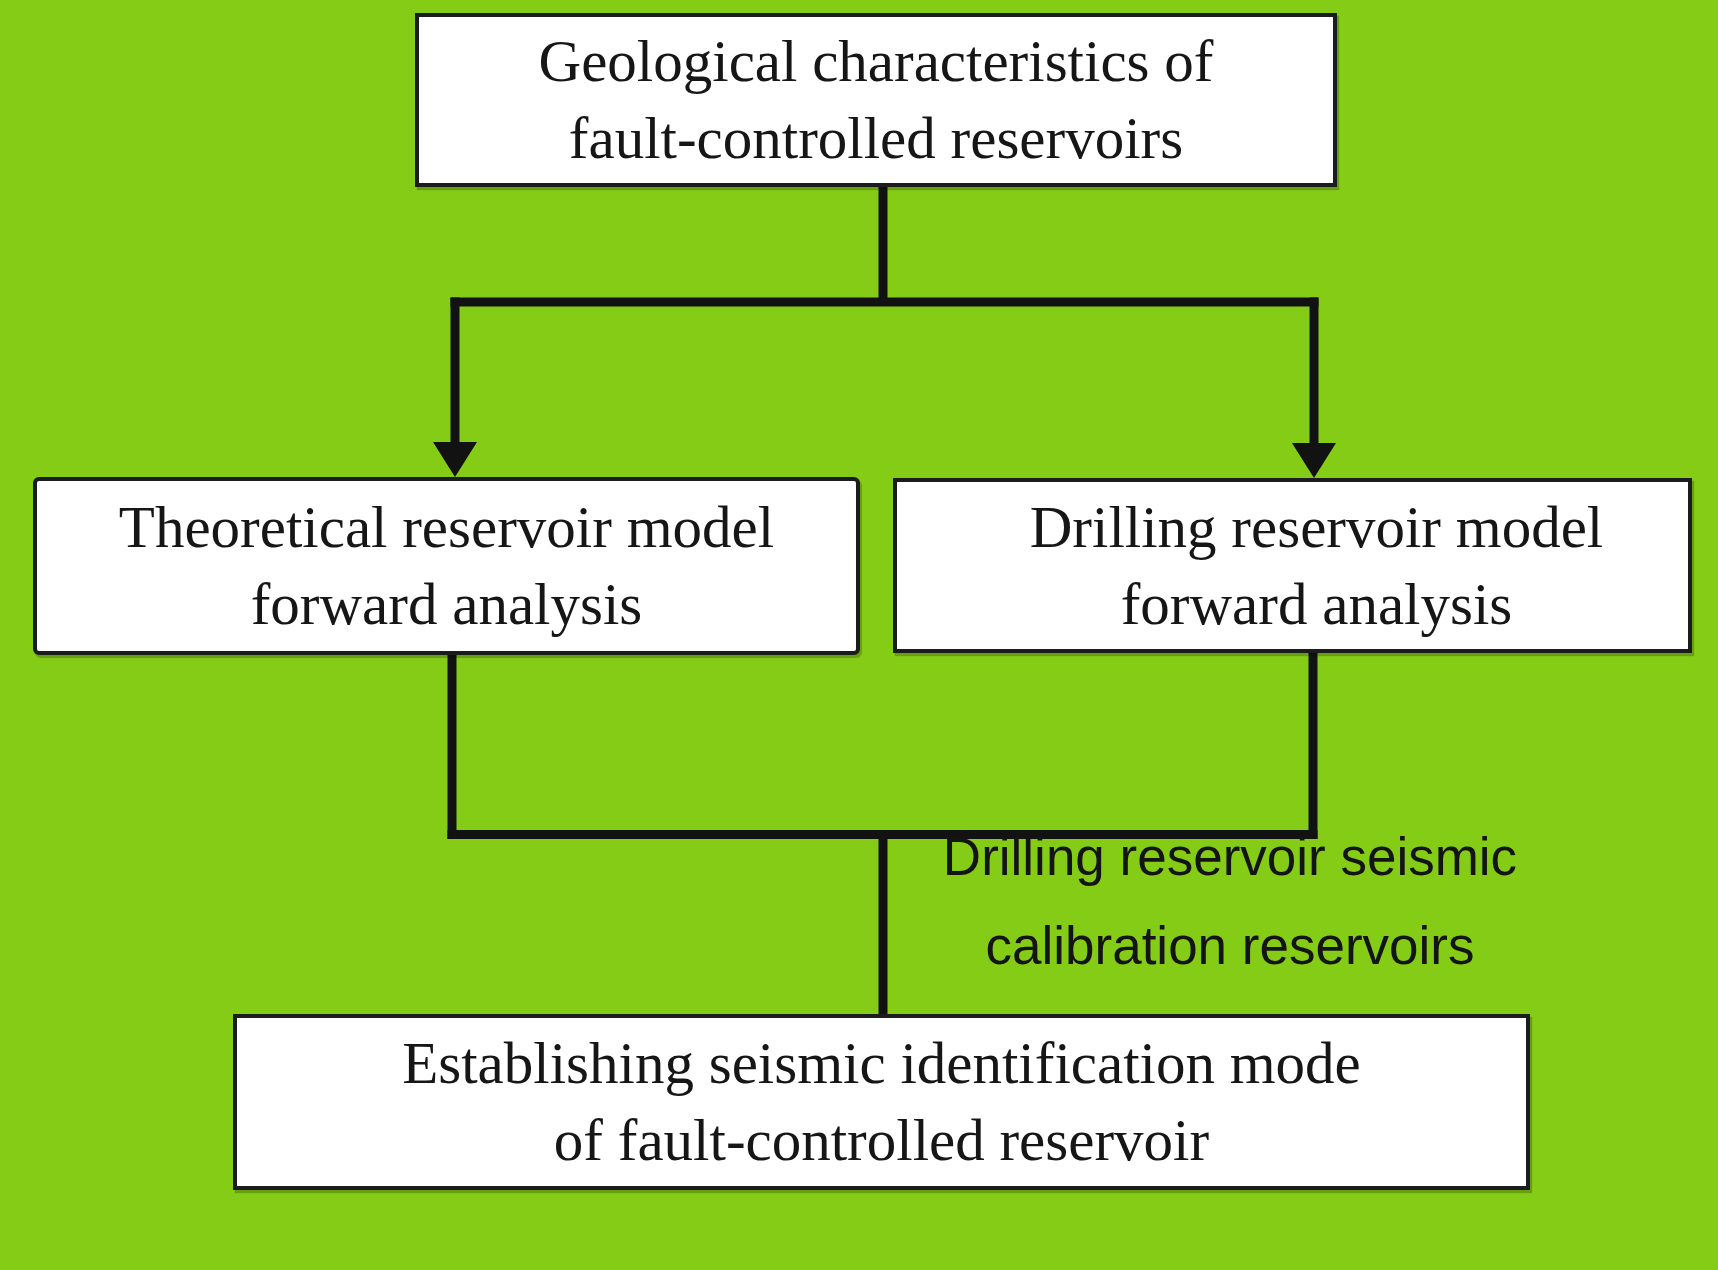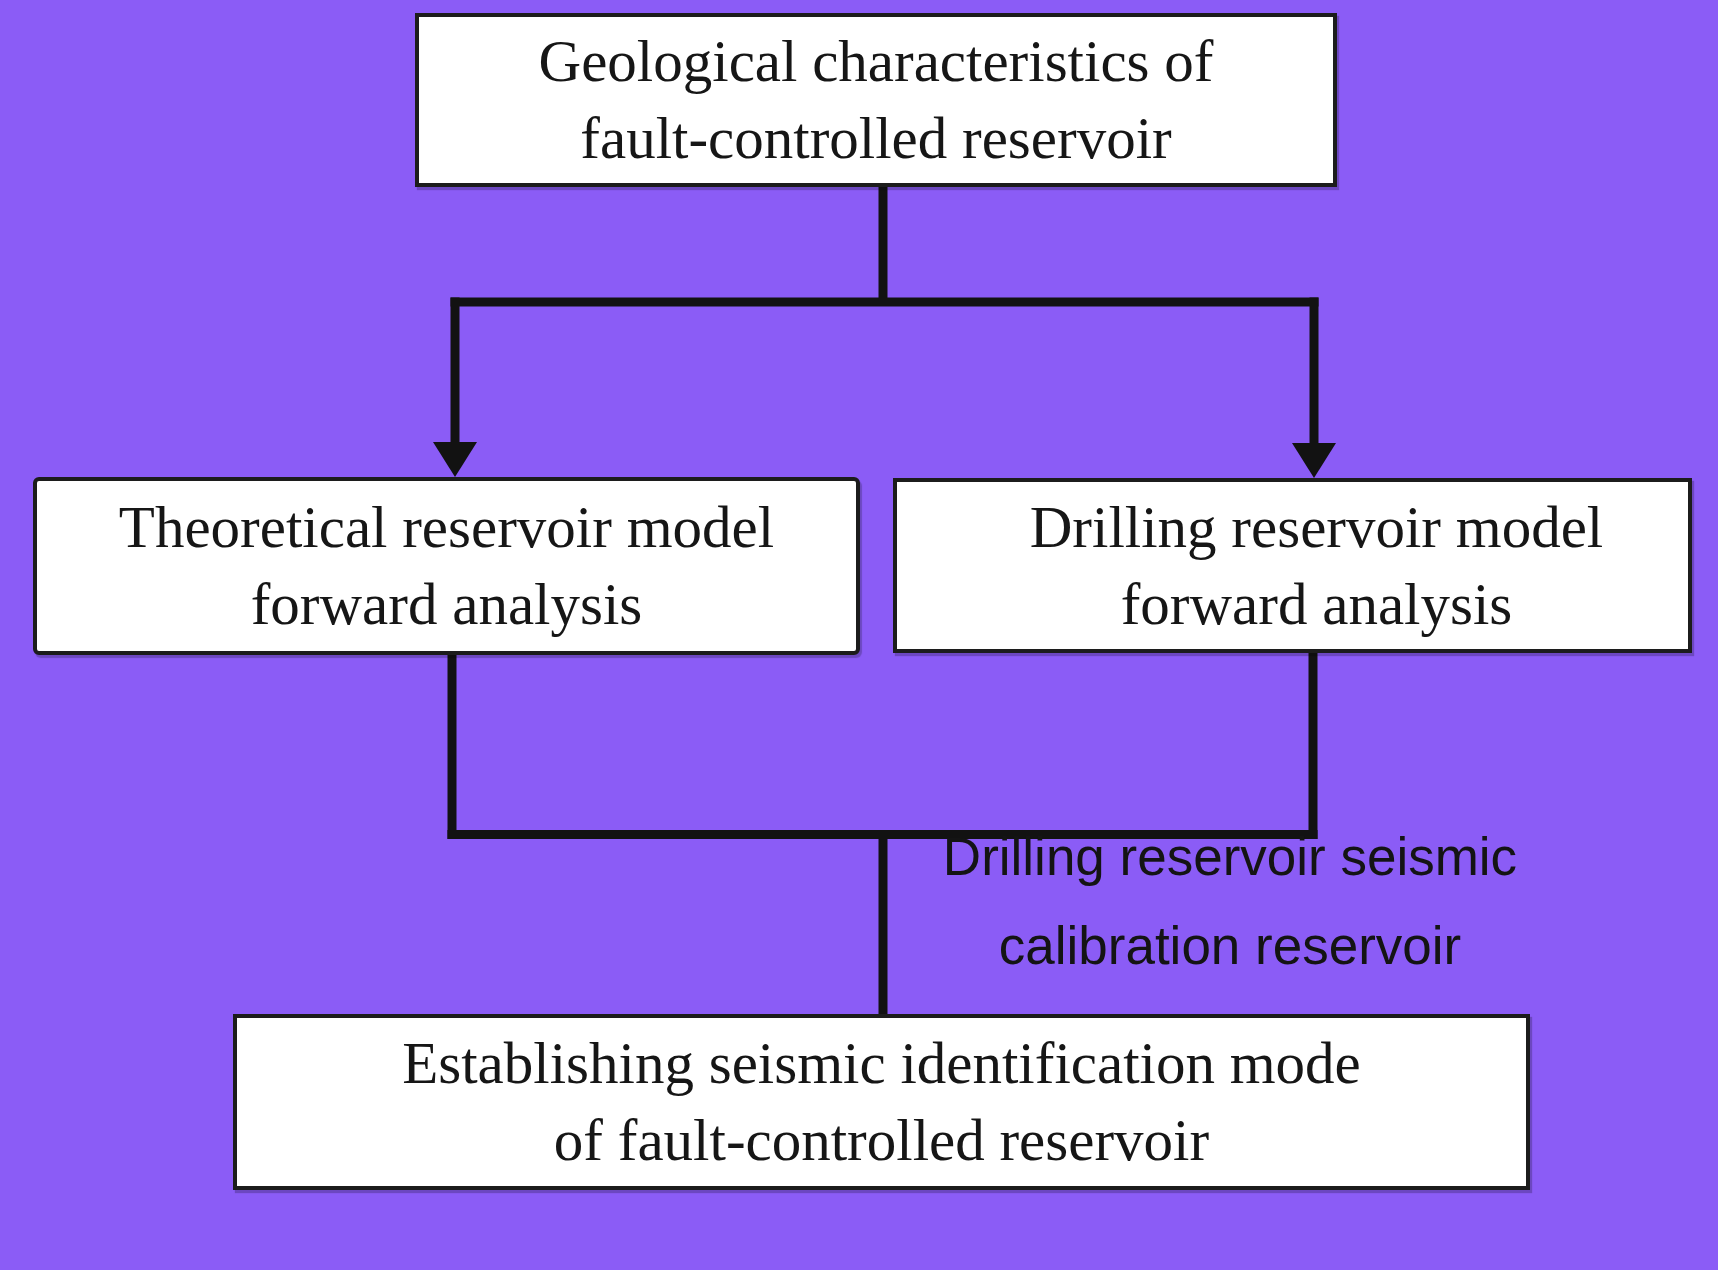--- a/index.html
+++ b/index.html
@@ -4,21 +4,21 @@
 <style>
   html, body {
     margin: 0;
     padding: 0;
     background: #ffffff;
   }
   .stage {
     position: relative;
     width: 1718px;
     height: 1270px;
-    background: #8b5cf6;
+    background: #84cc16;
     overflow: hidden;
     font-family: "Liberation Serif", "DejaVu Serif", serif;
   }
   .connector-layer {
     position: absolute;
     left: 0;
     top: 0;
     width: 1718px;
     height: 1270px;
     z-index: 1;
@@ -91,36 +91,36 @@
     <path d="M 1313 651 V 839"></path>
 
     <path d="M 447.5 834.5 H 1317.5"></path>
 
     <path d="M 883 830 V 1024"></path>
     <polygon points="883,1059 860,1021 906,1021"></polygon>
   </svg>
 
   <div class="node node-top">
     <span class="node-line">Geological characteristics of</span>
-    <span class="node-line">fault-controlled reservoir</span>
+    <span class="node-line">fault-controlled reservoirs</span>
   </div>
 
   <div class="node node-left">
     <span class="node-line">Theoretical reservoir model</span>
     <span class="node-line">forward analysis</span>
   </div>
 
   <div class="node node-right">
     <span class="node-line">Drilling reservoir model</span>
     <span class="node-line">forward analysis</span>
   </div>
 
   <div class="edge-label">
     <span class="node-line">Drilling reservoir seismic</span>
-    <span class="node-line">calibration reservoir</span>
+    <span class="node-line">calibration reservoirs</span>
   </div>
 
   <div class="node node-bottom">
     <span class="node-line">Establishing seismic identification mode</span>
     <span class="node-line">of fault-controlled reservoir</span>
   </div>
 
 </div>
 
 </body></html>

